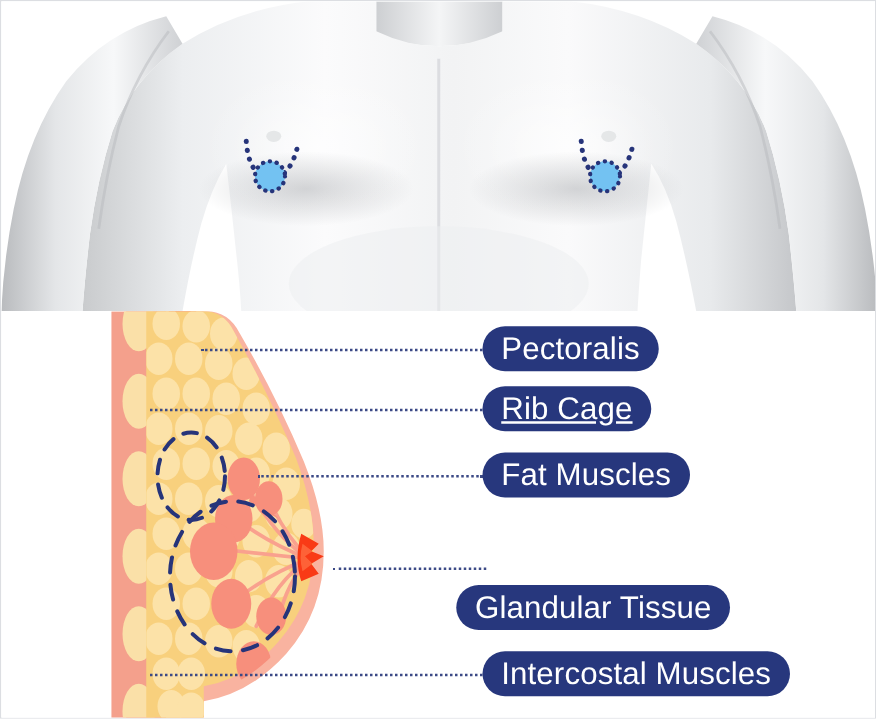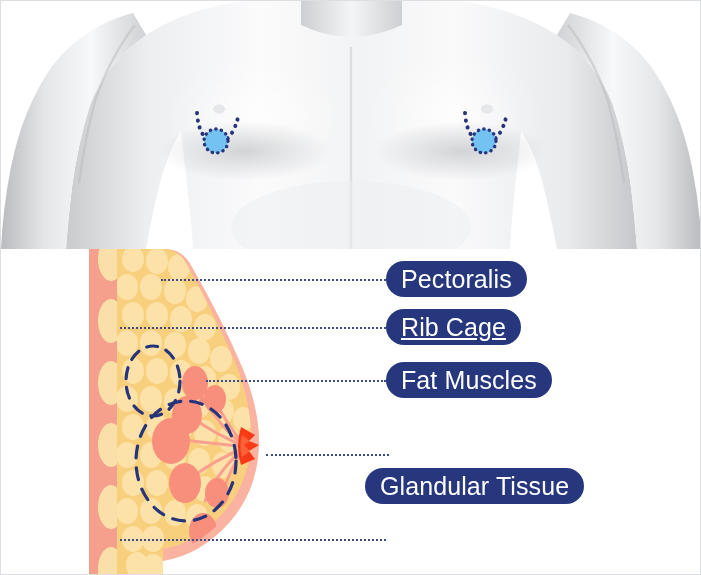--- a/index.html
+++ b/index.html
@@ -340,14 +340,17 @@
   </div>
 
   <div class="label-pill" style="left:385px; top:361px;">
     <span>Fat Muscles</span>
   </div>
 
   <div class="label-pill" style="left:364px; top:435px;margin-top:32px;">
     <span>Glandular Tissue</span>
   </div>
 
+  <div class="label-pill" style="left:385px; top:520px;">
+    <span>Intercostal Muscles</span>
+  </div>
 
 </div>
 
 </body></html>

